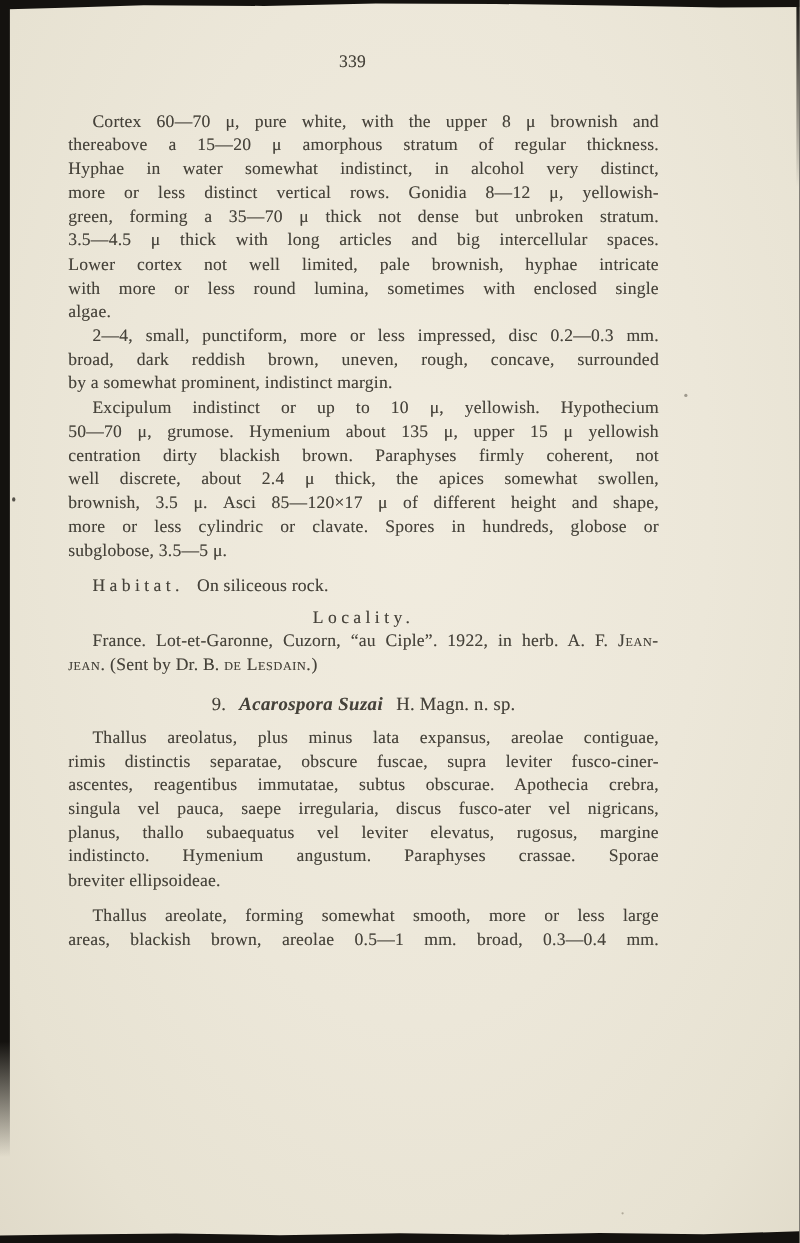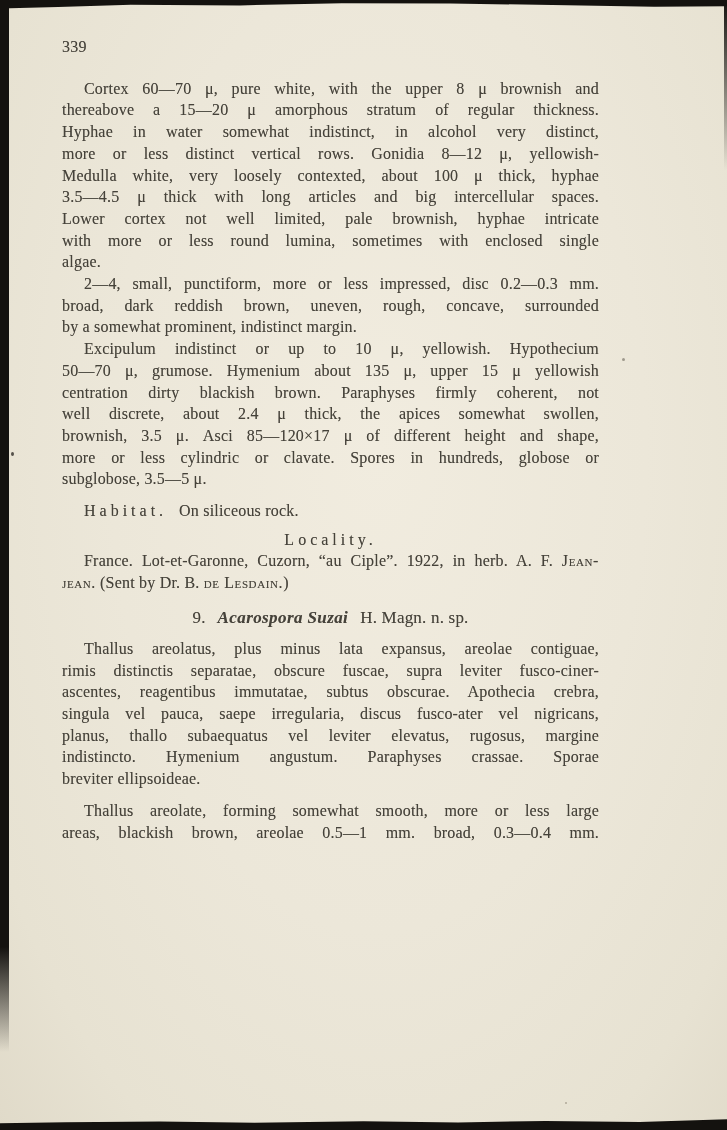--- a/index.html
+++ b/index.html
@@ -44,31 +44,31 @@
     position: absolute;
     left: 62px; top: 0;
     width: 537px;
     font-size: 16px;
     line-height: 21.7px;
     letter-spacing: 0.2px;
     text-shadow: 0 0 0.5px rgba(64,58,48,.4);
   }
 
   .page-number {
-    padding-top: 36px;
-    text-align: left;
+    padding-top: 46px;
+    text-align: center;
     padding-right: 20px;
   }
 
   .para { margin: 0; }
   .line { text-align: justify; text-align-last: justify; text-justify: inter-word; }
   .line.last { text-align-last: left; }
   .para .line:first-child { text-indent: 22px; }
 
-  #para-cortex { margin-top: 20px; }
+  #para-cortex { margin-top: 32px; }
 
   .habitat-line { margin-top: 10px; text-indent: 22px; }
   .spaced { letter-spacing: 4px; }
   .habitat-text { margin-left: 12px; }
 
   .locality-heading { margin-top: 7px; text-align: center; letter-spacing: 4px; }
 
   .sc { font-variant: small-caps; letter-spacing: 0.6px; }
 
   .species-heading {
@@ -99,21 +99,21 @@
 
   <div id="content">
 
     <div class="page-number">339</div>
 
     <div class="para" id="para-cortex">
         <div class="line">Cortex 60—70 μ, pure white, with the upper 8 μ brownish and</div>
         <div class="line">thereabove a 15—20 μ amorphous stratum of regular thickness.</div>
         <div class="line">Hyphae in water somewhat indistinct, in alcohol very distinct,</div>
         <div class="line">more or less distinct vertical rows.  Gonidia 8—12 μ, yellowish-</div>
-        <div class="line">Medulla white, very loosely contexted, about 100 μ thick, hyphae</div>
+        <div class="line">green, forming a 35—70 μ thick not dense but unbroken stratum.</div>
         <div class="line">3.5—4.5 μ thick with long articles and big intercellular spaces.</div>
         <div class="line">Lower cortex not well limited, pale brownish, hyphae intricate</div>
         <div class="line">with more or less round lumina, sometimes with enclosed single</div>
         <div class="line last">algae.</div>
       </div>
 
     <div class="para" id="para-apothecia">
         <div class="line">2—4, small, punctiform, more or less impressed, disc 0.2—0.3 mm.</div>
         <div class="line">broad, dark reddish brown, uneven, rough, concave, surrounded</div>
         <div class="line last">by a somewhat prominent, indistinct margin.</div>

